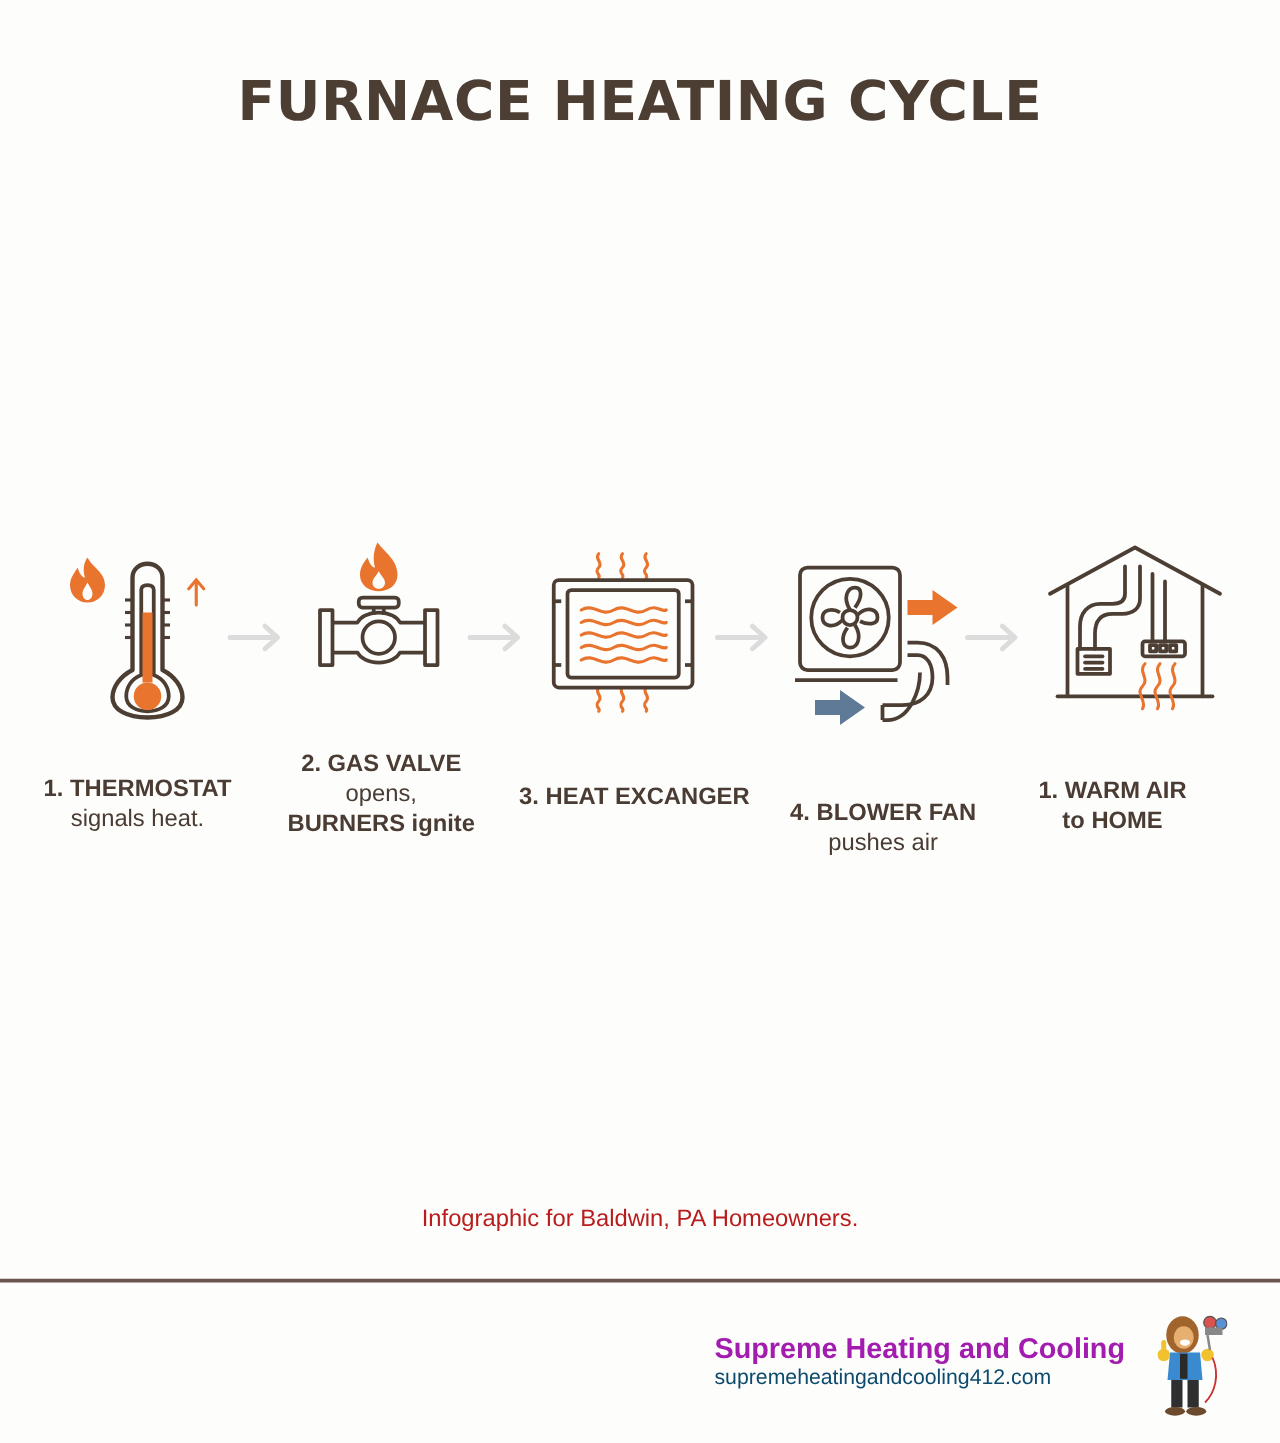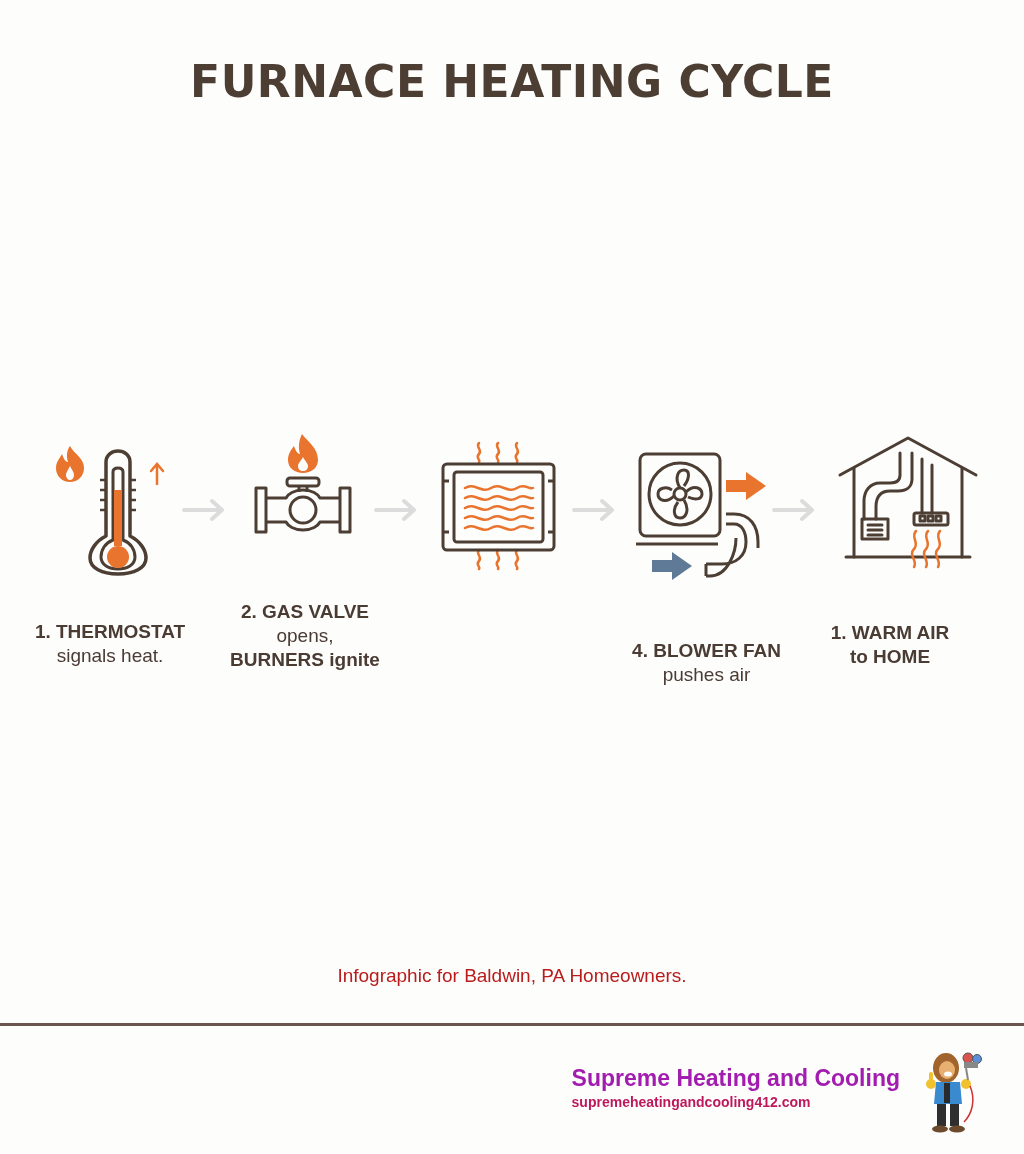--- a/index.html
+++ b/index.html
@@ -27,21 +27,21 @@
     position: absolute; left: 0; top: 965px; width: 1024px; text-align: center;
     font-size: 19px; color: #b91c1c; font-family: "Liberation Sans", sans-serif;
   }
   .divider {
     position: absolute; left: 0; top: 1023px; width: 1024px; height: 3px; background: #6b5550;
   }
   .brand {
     position: absolute; right: 124px; top: 1065px; text-align: left;
   }
   .brand-name { font-size: 23px; font-weight: bold; color: #a21caf; line-height: 26px; }
-  .brand-url { font-size: 14px; color: #be185d; line-height: 22px; font-weight: bold; }
+  .brand-url { font-size: 17px; color: #0c4a6e; line-height: 22px; }
   .mascot { position: absolute; left: 926px; top: 1050px; }
 </style>
 </head>
 <body>
 
 <div class="title">FURNACE HEATING CYCLE</div>
 
 <div class="step-icon" style="left:52px;top:440px;">
   <svg width="130" height="140" viewBox="0 0 130 140">
 
@@ -202,20 +202,21 @@
 <div class="label" style="left:20px;top:620px;width:180px;">
   <span class="bold">1. THERMOSTAT</span>
   <span class="normal">signals heat.</span>
 </div>
 <div class="label" style="left:210px;top:600px;width:190px;">
   <span class="bold">2. GAS VALVE</span>
   <span class="normal">opens,</span>
   <span class="bold" style="font-weight:bold;">BURNERS ignite</span>
 </div>
 <div class="label" style="left:400px;top:626px;width:215px;">
+  <span class="bold">3. HEAT EXCANGER</span>
 </div>
 <div class="label" style="left:614px;top:639px;width:185px;">
   <span class="bold">4. BLOWER FAN</span>
   <span class="normal">pushes air</span>
 </div>
 <div class="label" style="left:816px;top:621px;width:148px;">
   <span class="bold">1. WARM AIR</span>
   <span class="bold">to HOME</span>
 </div>
 

